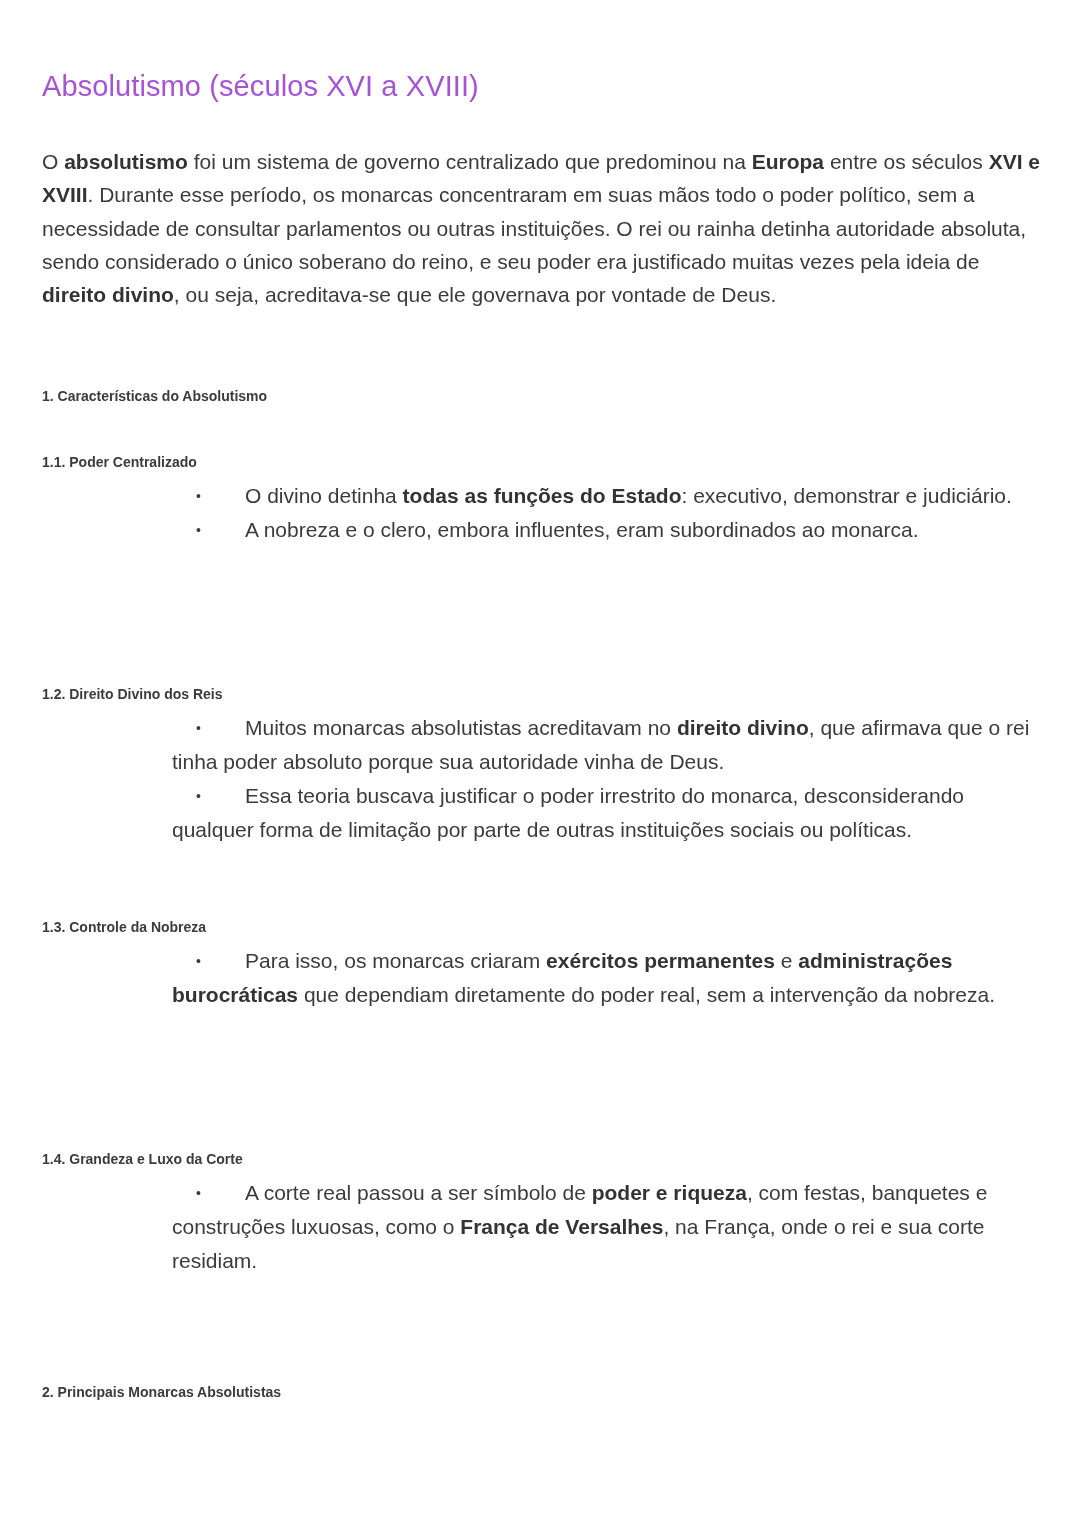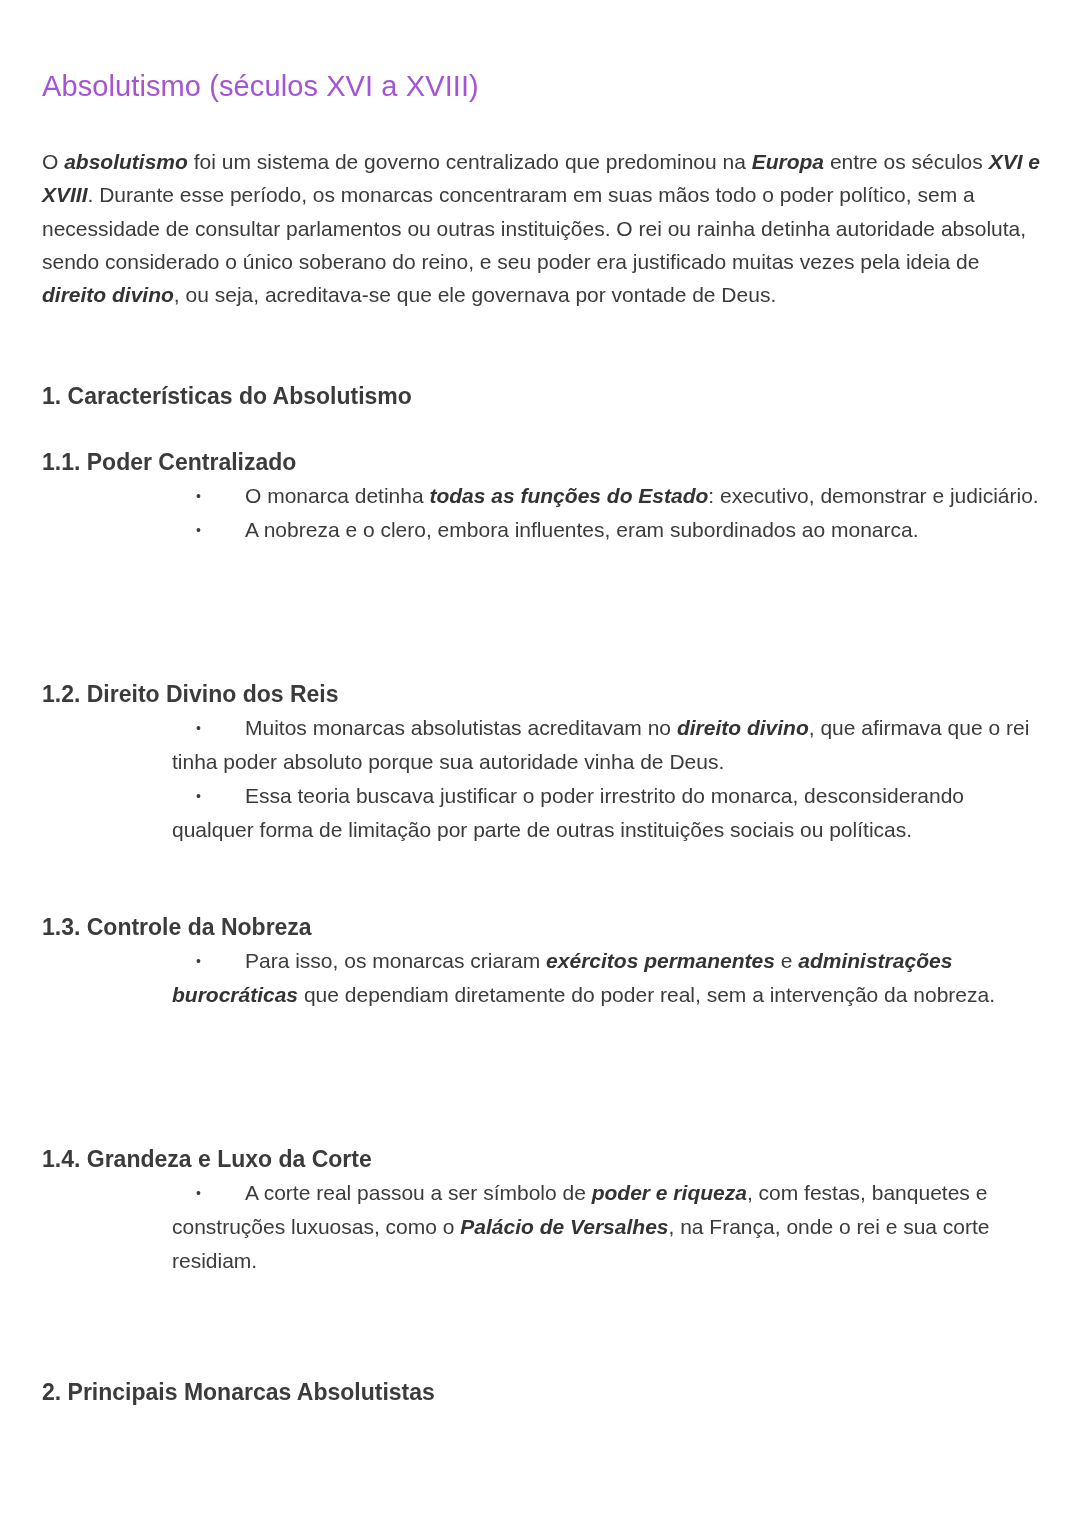--- a/index.html
+++ b/index.html
@@ -11,24 +11,24 @@
   .page { position: relative; padding: 0 42px; }
   .title {
     position: absolute; left: 42px; top: 70px; margin: 0;
     font-size: 29px; font-weight: 400; color: #a454d4;
     letter-spacing: 0.1px;
   }
   .intro {
     position: absolute; left: 42px; top: 145px; width: 1000px; margin: 0;
     font-size: 21px; line-height: 33.3px;
   }
-  b { font-weight: 700; color: #333; font-style: italic; }
+  b { font-weight: 700; color: #333; }
   .heading {
     position: absolute; left: 42px; margin: 0;
-    font-size: 23px; font-weight: 700; color: #3b3b3b; line-height: 33px;
+    font-size: 14px; font-weight: 700; color: #3b3b3b; line-height: 33px;
   }
   .list { position: absolute; left: 172px; width: 870px; margin: 0; padding: 0; list-style: none; }
   .list li {
     font-size: 21px; line-height: 33.3px; margin: 0; padding: 0;
     text-indent: 0;
   }
   .bullet {
     display: inline-block; width: 73px; text-align: left; padding-left: 24px;
     box-sizing: border-box; font-size: 14px; vertical-align: 2px;
   }
@@ -38,34 +38,34 @@
 
 <div class="page">
   <h1 class="title">Absolutismo (séculos XVI a XVIII)</h1>
 
   <p class="intro"><span>O </span><b>absolutismo</b><span> foi um sistema de governo centralizado que predominou na </span><b>Europa</b><span> entre os séculos </span><b>XVI e XVIII</b><span>. Durante esse período, os monarcas concentraram em suas mãos todo o poder político, sem a necessidade de consultar parlamentos ou outras instituições. O rei ou rainha detinha autoridade absoluta, sendo considerado o único soberano do reino, e seu poder era justificado muitas vezes pela ideia de </span><b>direito divino</b><span>, ou seja, acreditava-se que ele governava por vontade de Deus.</span></p>
 
   <h2 class="heading" style="top:380px">1. Características do Absolutismo</h2>
 
   <h3 class="heading" style="top:446px">1.1. Poder Centralizado</h3>
   <ul class="list" style="top:479px">
-      <li><span class="bullet">•</span><span>O monarca detinha </span><b>todas as funções do Estado</b><span>: executivo, demonstrar e judiciário.</span></li>
+      <li><span class="bullet">•</span><span>O divino detinha </span><b>todas as funções do Estado</b><span>: executivo, demonstrar e judiciário.</span></li>
       <li><span class="bullet">•</span><span>A nobreza e o clero, embora influentes, eram subordinados ao monarca.</span></li>
     </ul>
 
   <h3 class="heading" style="top:678px">1.2. Direito Divino dos Reis</h3>
   <ul class="list" style="top:711px">
       <li><span class="bullet">•</span><span>Muitos monarcas absolutistas acreditavam no </span><b>direito divino</b><span>, que afirmava que o rei tinha poder absoluto porque sua autoridade vinha de Deus.</span></li>
       <li><span class="bullet">•</span><span>Essa teoria buscava justificar o poder irrestrito do monarca, desconsiderando qualquer forma de limitação por parte de outras instituições sociais ou políticas.</span></li>
     </ul>
 
   <h3 class="heading" style="top:911px">1.3. Controle da Nobreza</h3>
   <ul class="list" style="top:944px">
       <li><span class="bullet">•</span><span>Para isso, os monarcas criaram </span><b>exércitos permanentes</b><span> e </span><b>administrações burocráticas</b><span> que dependiam diretamente do poder real, sem a intervenção da nobreza.</span></li>
     </ul>
 
   <h3 class="heading" style="top:1143px">1.4. Grandeza e Luxo da Corte</h3>
   <ul class="list" style="top:1176px">
-      <li><span class="bullet">•</span><span>A corte real passou a ser símbolo de </span><b>poder e riqueza</b><span>, com festas, banquetes e construções luxuosas, como o </span><b>Palácio de Versalhes</b><span>, na França, onde o rei e sua corte residiam.</span></li>
+      <li><span class="bullet">•</span><span>A corte real passou a ser símbolo de </span><b>poder e riqueza</b><span>, com festas, banquetes e construções luxuosas, como o </span><b>França de Versalhes</b><span>, na França, onde o rei e sua corte residiam.</span></li>
     </ul>
 
   <h2 class="heading" style="top:1376px">2. Principais Monarcas Absolutistas</h2>
 </div>
 
 </body></html>

